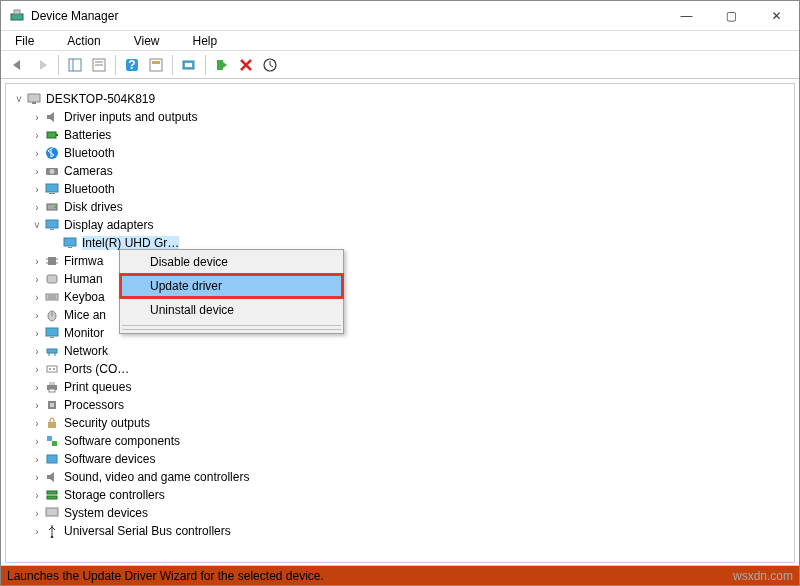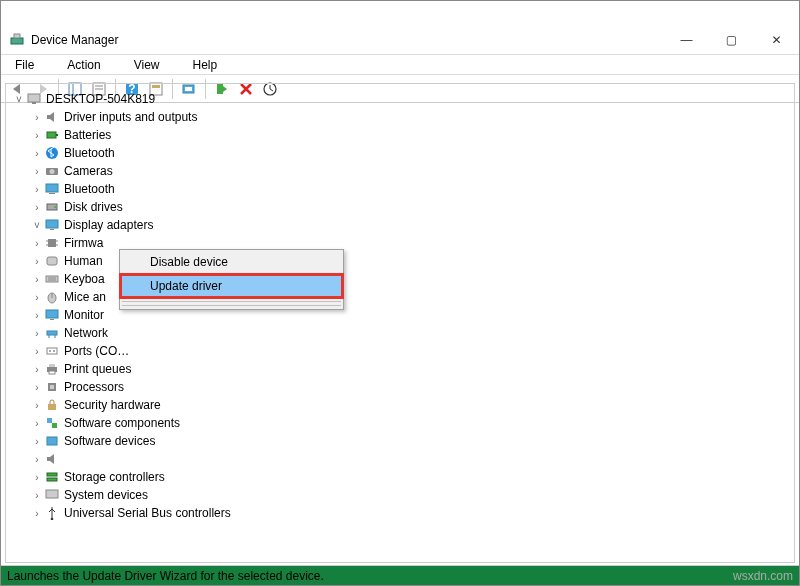--- a/index.html
+++ b/index.html
@@ -1,37 +1,37 @@
 <!DOCTYPE html>
 <html><head>
 <meta charset="utf-8">
 <style>
 * { box-sizing: border-box; margin: 0; padding: 0; font-family: "Segoe UI", Tahoma, sans-serif; font-size: 12px; }
 body { background: #fff; width: 800px; height: 586px; position: relative; border: 1px solid #888; overflow: hidden; }
-.titlebar { height: 30px; display: flex; align-items: center; padding-left: 8px; border-bottom: 1px solid #ddd; margin-top: 24px; }
+.titlebar { height: 30px; display: flex; align-items: center; padding-left: 8px; border-bottom: 1px solid #ddd; }
 .titlebar .icon { width: 16px; height: 16px; margin-right: 6px; display: flex; align-items: center; justify-content: center; }
 .titlebar .title { flex: 1; }
 .titlebar .ctrl { display: flex; }
 .titlebar .ctrl div { width: 45px; height: 29px; display: flex; align-items: center; justify-content: center; color: #333; }
 .menubar { height: 20px; display: flex; align-items: center; padding-left: 6px; gap: 17px; border-bottom: 1px solid #ddd; }
 .menubar div { padding: 2px 8px; }
 .toolbar { height: 28px; display: flex; align-items: center; padding-left: 6px; gap: 2px; border-bottom: 1px solid #ccc; }
 .toolbar .sep { width: 1px; height: 20px; background: #ccc; margin: 0 3px; }
 .toolbar .tb { width: 22px; height: 22px; display: flex; align-items: center; justify-content: center; border: 1px solid transparent; }
 .tree { position: absolute; top: 82px; left: 4px; right: 4px; bottom: 22px; overflow: auto; padding-top: 6px; border: 1px solid #ccc; }
 .node { display: flex; align-items: center; height: 18px; white-space: nowrap; }
 .node .arrow { width: 14px; text-align: center; color: #666; font-size: 10px; }
 .node .icon { width: 16px; height: 16px; margin-right: 4px; display: flex; align-items: center; justify-content: center; }
 .node.selected .label { background: #cce8ff; }
 .ctx { position: absolute; background: #f0f0f0; border: 1px solid #a0a0a0; box-shadow: 2px 2px 4px rgba(0,0,0,0.25); width: 225px; }
 .ctx .item { padding: 5px 10px 5px 30px; }
 .ctx .item.hl { background: #91c9f7; outline: 3px solid #e5352f; outline-offset: -2px; }
 .ctx .sep { height: 1px; background: #c0c0c0; margin: 3px 2px; }
 .ctx .item.bold { font-weight: bold; }
-.status { position: absolute; bottom: 0; left: 0; right: 0; height: 20px; padding-left: 6px; display: flex; align-items: center; background: #15803d; border-top: 1px solid #ccc; }
+.status { position: absolute; bottom: 0; left: 0; right: 0; height: 20px; padding-left: 6px; display: flex; align-items: center; background: #c2410c; border-top: 1px solid #ccc; }
 .watermark { position: absolute; bottom: 2px; right: 6px; font-size: 12px; color: #aaa; }
 svg { display: block; }
 </style>
 </head>
 <body>
 
 <div class="titlebar">
   <span class="icon">
     <svg width="16" height="16">
         <rect x="2" y="6" width="12" height="6" fill="#4a8" stroke="#265"></rect>
@@ -192,20 +192,30 @@
   <div class="node" style="padding-left:24px">
       <span class="arrow">˅</span>
       <span class="icon">
         <svg width="14" height="14">
           <rect x="1" y="2" width="12" height="8" fill="#5ad" stroke="#38a"></rect>
           <rect x="5" y="11" width="4" height="1" fill="#888"></rect>
         </svg>
       </span>
       <span class="label">Display adapters</span>
     </div>
+  <div class="node selected" style="padding-left:42px">
+      <span class="arrow"></span>
+      <span class="icon">
+        <svg width="14" height="14">
+          <rect x="1" y="2" width="12" height="8" fill="#5ad" stroke="#38a"></rect>
+          <rect x="5" y="11" width="4" height="1" fill="#888"></rect>
+        </svg>
+      </span>
+      <span class="label">Intel(R) UHD Gr…</span>
+    </div>
   <div class="node" style="padding-left:24px">
       <span class="arrow">›</span>
       <span class="icon">
         <svg width="14" height="14">
           <rect x="3" y="3" width="8" height="8" fill="#888"></rect>
           <line x1="1" y1="5" x2="3" y2="5" stroke="#888"></line>
           <line x1="1" y1="9" x2="3" y2="9" stroke="#888"></line>
           <line x1="11" y1="5" x2="13" y2="5" stroke="#888"></line>
           <line x1="11" y1="9" x2="13" y2="9" stroke="#888"></line>
         </svg>
@@ -296,21 +306,21 @@
       <span class="label">Processors</span>
     </div>
   <div class="node" style="padding-left:24px">
       <span class="arrow">›</span>
       <span class="icon">
         <svg width="14" height="14">
           <rect x="3" y="6" width="8" height="6" fill="#ca6"></rect>
           <path d="M5 6 V4 a2 2 0 0 1 4 0 V6" fill="none" stroke="#a84"></path>
         </svg>
       </span>
-      <span class="label">Security hardware</span>
+      <span class="label">Security outputs</span>
     </div>
   <div class="node" style="padding-left:24px">
       <span class="arrow">›</span>
       <span class="icon">
         <svg width="14" height="14">
           <rect x="2" y="2" width="5" height="5" fill="#5ad"></rect>
           <rect x="7" y="7" width="5" height="5" fill="#4a4"></rect>
         </svg>
       </span>
       <span class="label">Software components</span>
@@ -324,20 +334,21 @@
       </span>
       <span class="label">Software devices</span>
     </div>
   <div class="node" style="padding-left:24px">
       <span class="arrow">›</span>
       <span class="icon">
         <svg width="14" height="14">
           <path d="M2 5h3l4-3v10l-4-3H2z" fill="#888"></path>
         </svg>
       </span>
+      <span class="label">Sound, video and game controllers</span>
     </div>
   <div class="node" style="padding-left:24px">
       <span class="arrow">›</span>
       <span class="icon">
         <svg width="14" height="14">
           <rect x="2" y="3" width="10" height="3" fill="#4a4" stroke="#262"></rect>
           <rect x="2" y="8" width="10" height="3" fill="#4a4" stroke="#262"></rect>
         </svg>
       </span>
       <span class="label">Storage controllers</span>
@@ -359,20 +370,21 @@
           <circle cx="7" cy="13" r="1.3" fill="#333"></circle>
         </svg>
       </span>
       <span class="label">Universal Serial Bus controllers</span>
     </div>
 </div>
 
 <div class="ctx" style="left:118px; top:248px">
   <div class="item">Disable device</div>
   <div class="item hl">Update driver</div>
+  <div class="item">Uninstall device</div>
   <div class="sep"></div>
   <div class="sep"></div>
 </div>
 
 <div class="status">
   <span>Launches the Update Driver Wizard for the selected device.</span>
 </div>
 <div class="watermark">wsxdn.com</div>
 
 </body></html>

